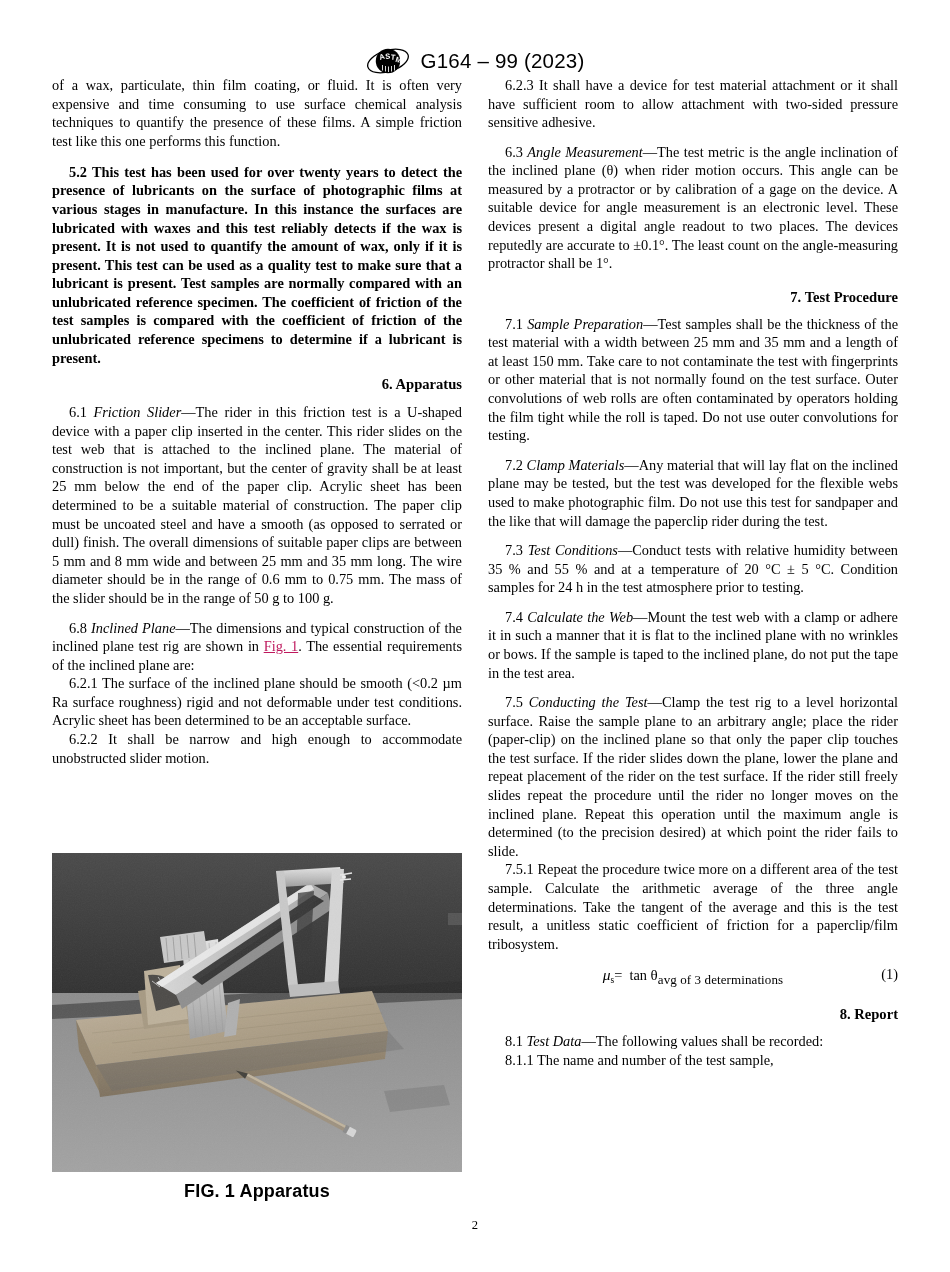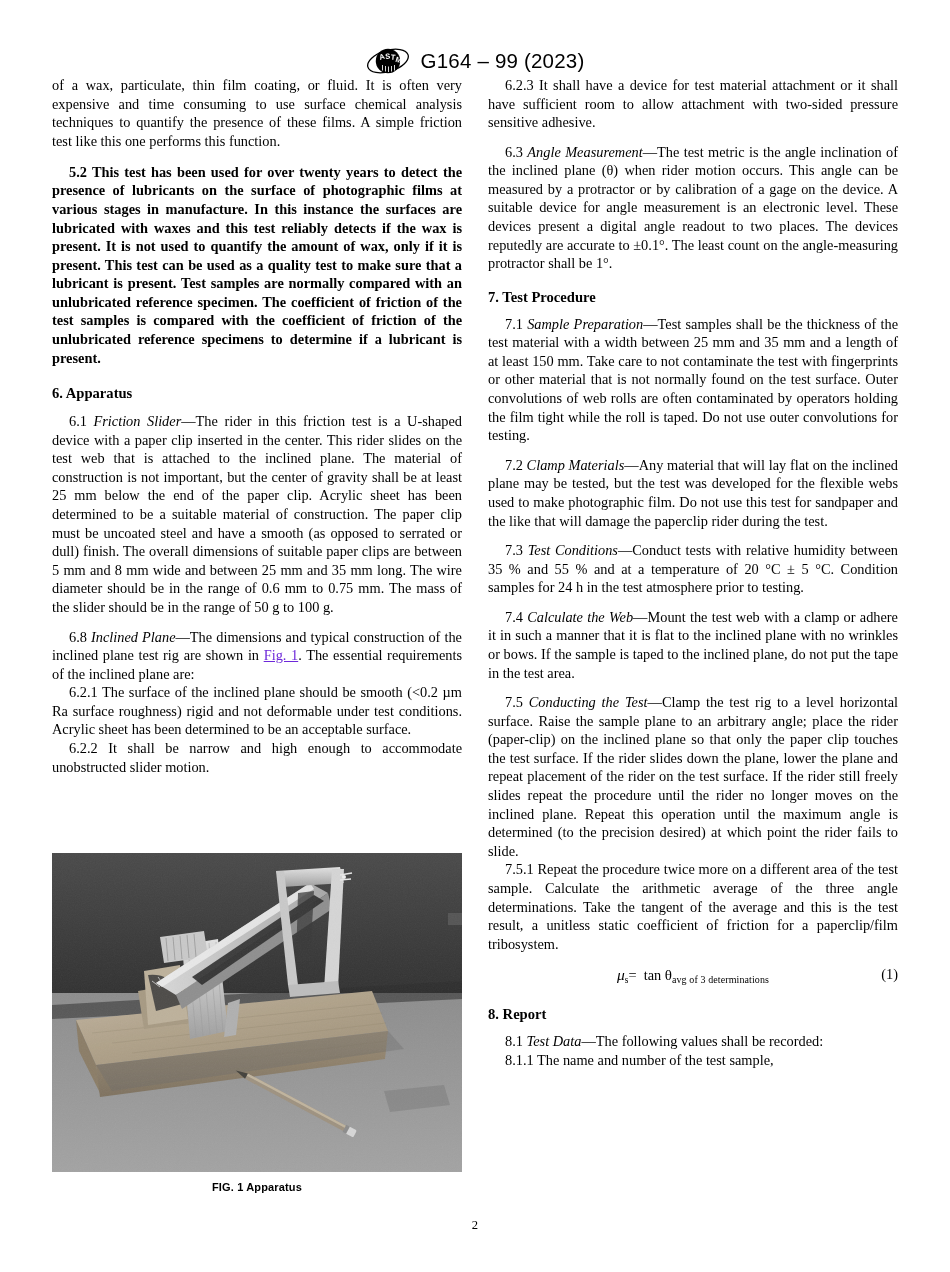--- a/index.html
+++ b/index.html
@@ -75,29 +75,29 @@
   }
   p.indent { text-indent: 17px; }
   p.cont   { text-indent: 0; }
 
   .sec-head {
     margin: 0;
     font-family: "Liberation Serif", "DejaVu Serif", serif;
     font-size: 14.6px;
     font-weight: bold;
     line-height: 1.3;
-    text-align: left;
+    text-align: right;
   }
   .gap-before   { margin-top: 12.5px; font-weight: bold; }
   .gap-before-s { margin-top: 11px; }
-  .head-gap     { margin-top: 17px; margin-bottom: 9px; }
+  .head-gap     { margin-top: 8px; margin-bottom: 9px; }
   .head-gap-tight { margin-top: 15px; margin-bottom: 8px; }
 
   i, .ital { font-style: italic; }
-  .link { color: #6d28d9; }
+  .link { color: #be185d; }
 
   
   .equation-row {
     position: relative;
     margin-top: 13px;
     height: 24px;
     font-size: 14.35px;
   }
   .equation {
     position: absolute;
@@ -109,21 +109,21 @@
   .equation .mu {
     font-style: italic;
     font-size: 15.5px;
   }
   .equation sub {
     font-size: 9.3px;
     vertical-align: -0.28em;
   }
   .equation .theta { font-size: 15px; }
   .eq-sub-long {
-    font-size: 10px;
+    font-size: 13px;
     vertical-align: -0.3em;
     letter-spacing: 0.1px;
   }
   .eq-num {
     position: absolute;
     right: 0;
     top: 0;
     font-size: 14.35px;
   }
 
@@ -138,21 +138,21 @@
     position: relative;
     width: 410px;
     height: 319px;
     overflow: hidden;
     background: #6d6d6d;
   }
   .fig-caption {
     margin-top: 9px;
     text-align: center;
     font-family: "Liberation Sans", "DejaVu Sans", sans-serif;
-    font-size: 11px;
+    font-size: 18px;
     font-weight: bold;
     letter-spacing: 0.15px;
   }
 
   
   .page-number {
     position: absolute;
     left: 0;
     width: 950px;
     top: 1218px;

